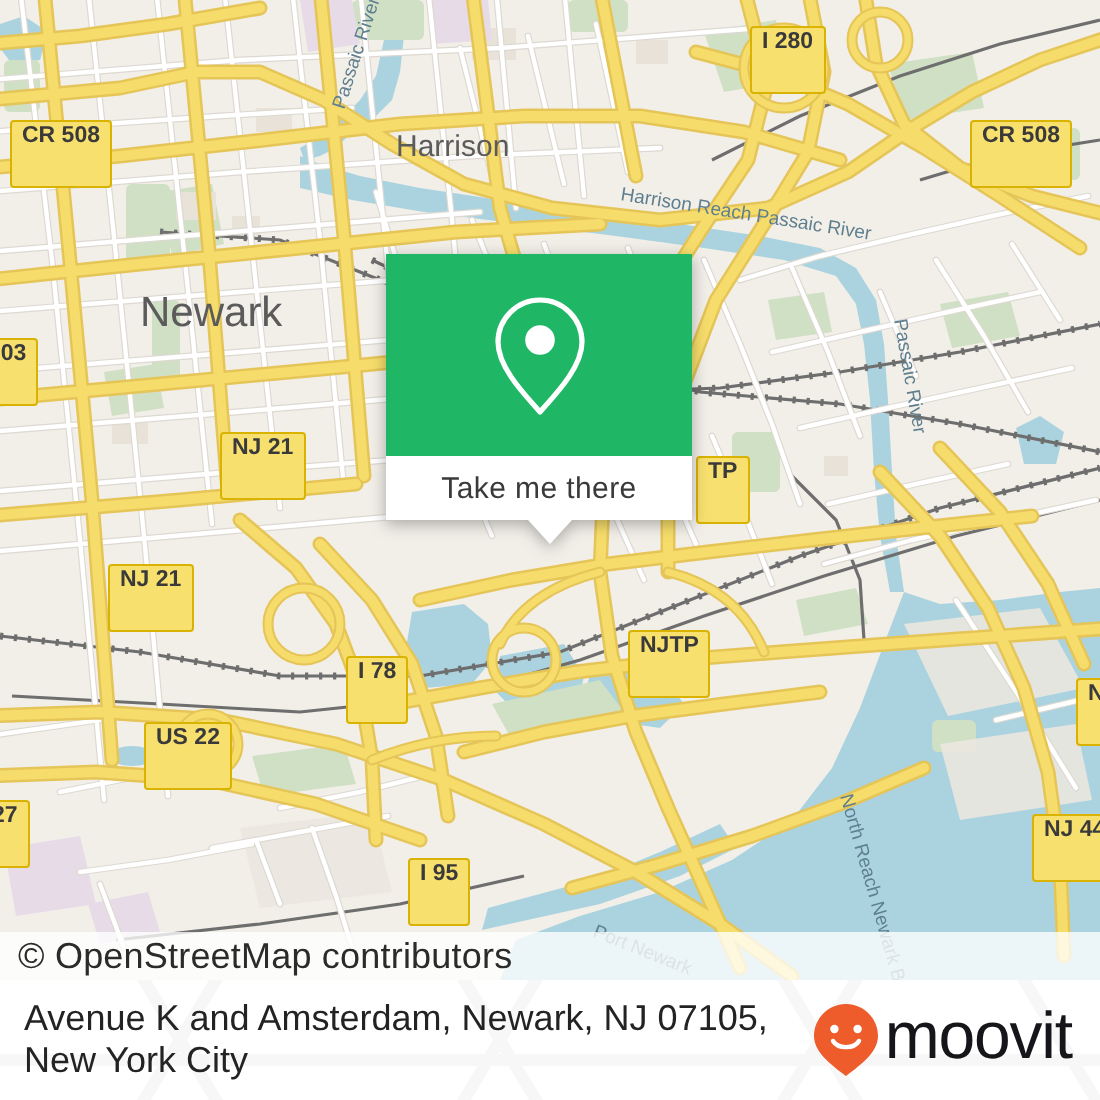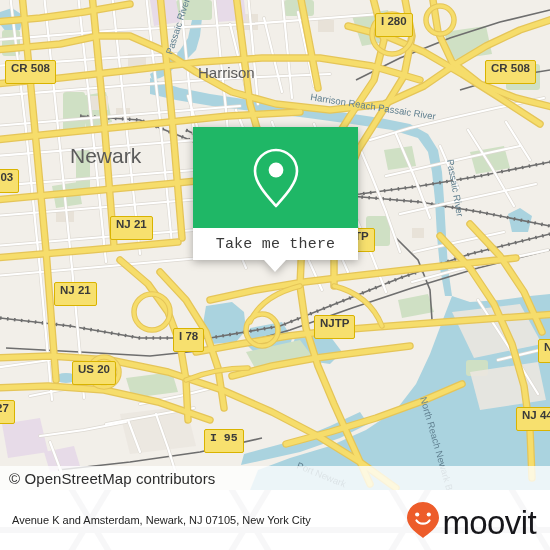--- a/index.html
+++ b/index.html
@@ -36,34 +36,33 @@
     width: 550px;
     height: 24px;
     background: rgba(255,255,255,0.78);
     display: flex;
     align-items: center;
     box-sizing: border-box;
     padding-left: 9px;
     z-index: 40;
   }
   #attribution span {
-    font-size: 15px;
+    font-size: 18px;
     color: #2b2b2b;
     letter-spacing: 0.1px;
   }
 
   
   #callout {
     position: absolute;
     left: 193px;
     top: 127px;
-    width: 165px;
+    width: 153px;
     z-index: 60;
     filter: drop-shadow(0 2px 4px rgba(0,0,0,0.30));
-    font-family: Liberation Mono, monospace;
   }
   #callout-head {
     height: 101px;
     background: #1fb766;
     display: flex;
     align-items: center;
     justify-content: center;
   }
   #callout-body {
     height: 32px;
@@ -106,28 +105,28 @@
     position: absolute;
     left: 0; top: 0;
     width: 550px; height: 60px;
     display: flex;
     align-items: center;
     justify-content: space-between;
     box-sizing: border-box;
     padding: 0 14px 0 12px;
   }
   #address {
-    font-size: 11px;
+    font-size: 18px;
     line-height: 21px;
     color: #232323;
     max-width: 390px;
   }
   #logo {
     display: flex;
-    align-items: flex-end;
+    align-items: flex-start;
     gap: 2px;
     flex: 0 0 auto;
   }
   #logo-text {
     font-size: 33px;
     line-height: 33px;
     color: #16161a;
     letter-spacing: -0.6px;
     font-weight: 400;
   }
@@ -426,33 +425,33 @@
     <div style="position:absolute;left:0;top:0;width:550px;height:490px;">
       <div class="shield" style="position:absolute;left:5px;top:60px;"><span>CR 508</span></div>
       <div class="shield" style="position:absolute;left:485px;top:60px;"><span>CR 508</span></div>
       <div class="shield" style="position:absolute;left:375px;top:13px;"><span>I 280</span></div>
       <div class="shield" style="position:absolute;left:-12px;top:169px;"><span>603</span></div>
       <div class="shield" style="position:absolute;left:110px;top:216px;"><span>NJ 21</span></div>
       <div class="shield" style="position:absolute;left:54px;top:282px;"><span>NJ 21</span></div>
       <div class="shield" style="position:absolute;left:314px;top:315px;"><span>NJTP</span></div>
       <div class="shield" style="position:absolute;left:348px;top:228px;"><span>TP</span></div>
       <div class="shield" style="position:absolute;left:173px;top:328px;"><span>I 78</span></div>
-      <div class="shield" style="position:absolute;left:72px;top:361px;"><span>US 20</span></div>
+      <div class="shield" style="position:absolute;left:72px;top:361px;"><span>US 22</span></div>
       <div class="shield" style="position:absolute;left:-10px;top:400px;"><span>27</span></div>
-      <div class="shield" style="position:absolute;left:204px;top:429px;font-family:Liberation Mono, monospace;"><span>I 95</span></div>
+      <div class="shield" style="position:absolute;left:204px;top:429px;"><span>I 95</span></div>
       <div class="shield" style="position:absolute;left:538px;top:339px;"><span>N</span></div>
       <div class="shield" style="position:absolute;left:516px;top:407px;"><span>NJ 44</span></div>
     </div>
 
     <style>
       .shield {
         background: #f7e06e;
         border: 1.6px solid #d9b300;
         border-radius: 2px;
-        padding: 1px 5px 8px 5px;
+        padding: 1px 5px 18px 5px;
         font-family: "Liberation Sans", sans-serif;
         font-size: 11.5px;
         font-weight: bold;
         color: #3a3a3a;
         white-space: nowrap;
         line-height: 13px;
       }
     </style>
   </div>
 

